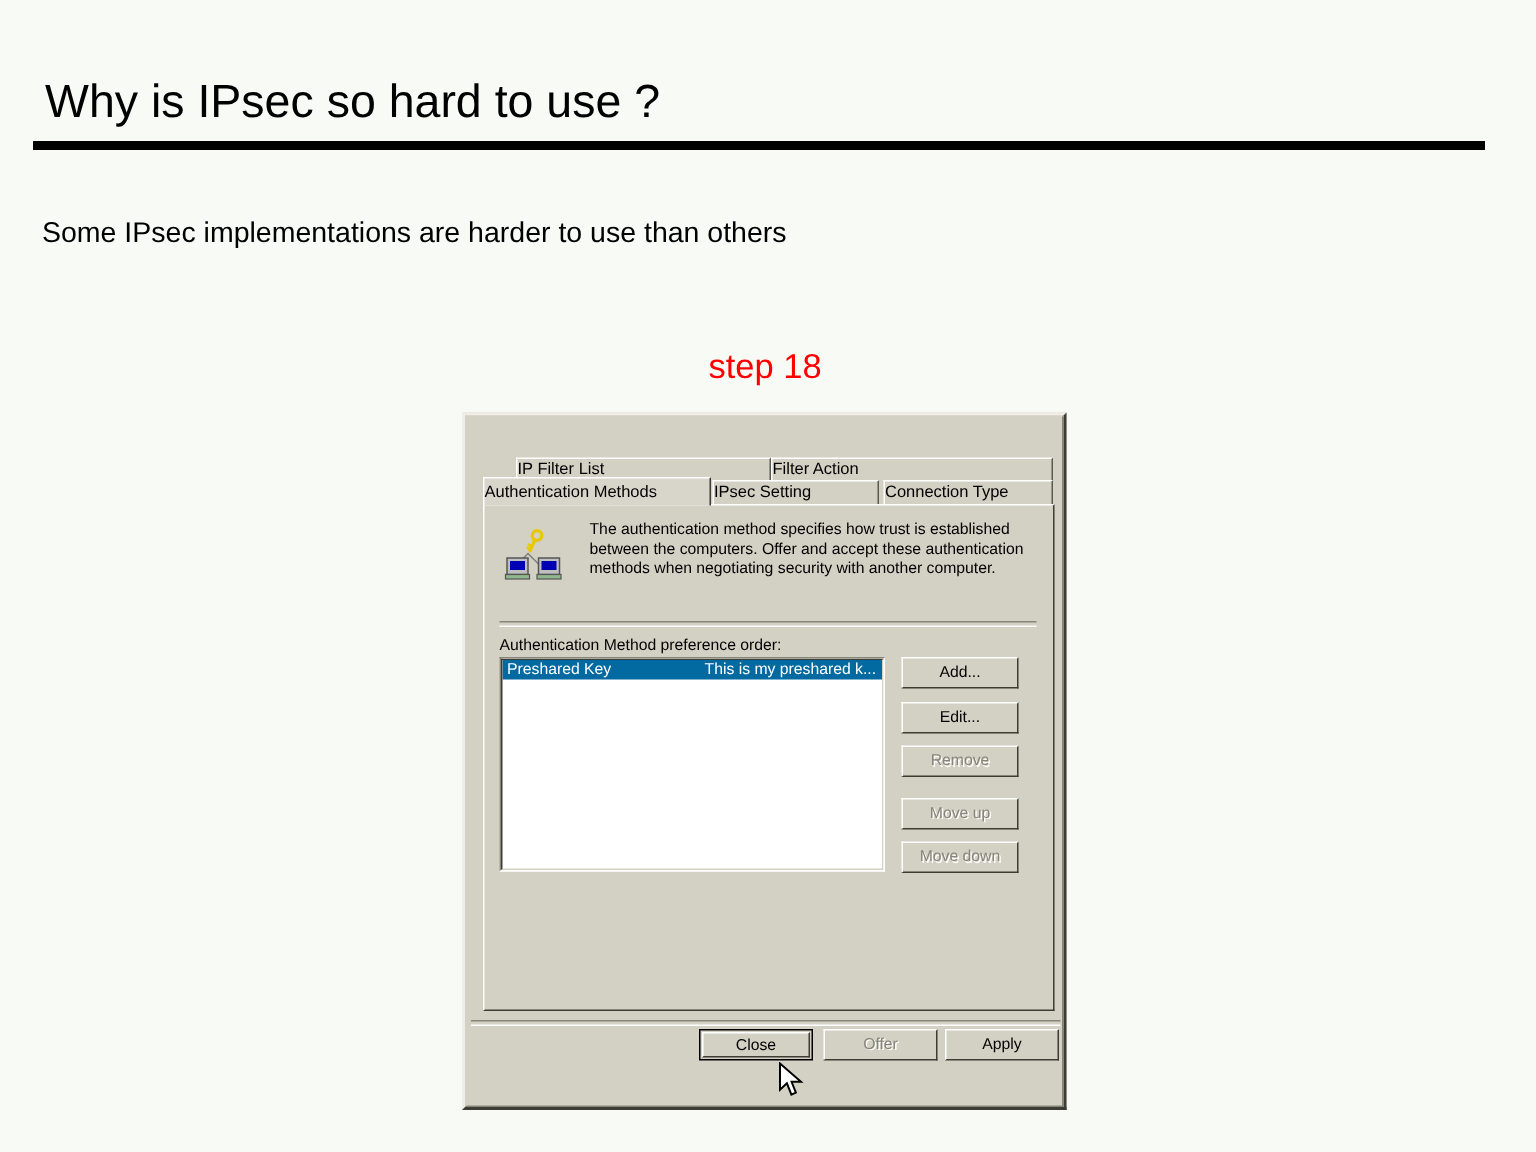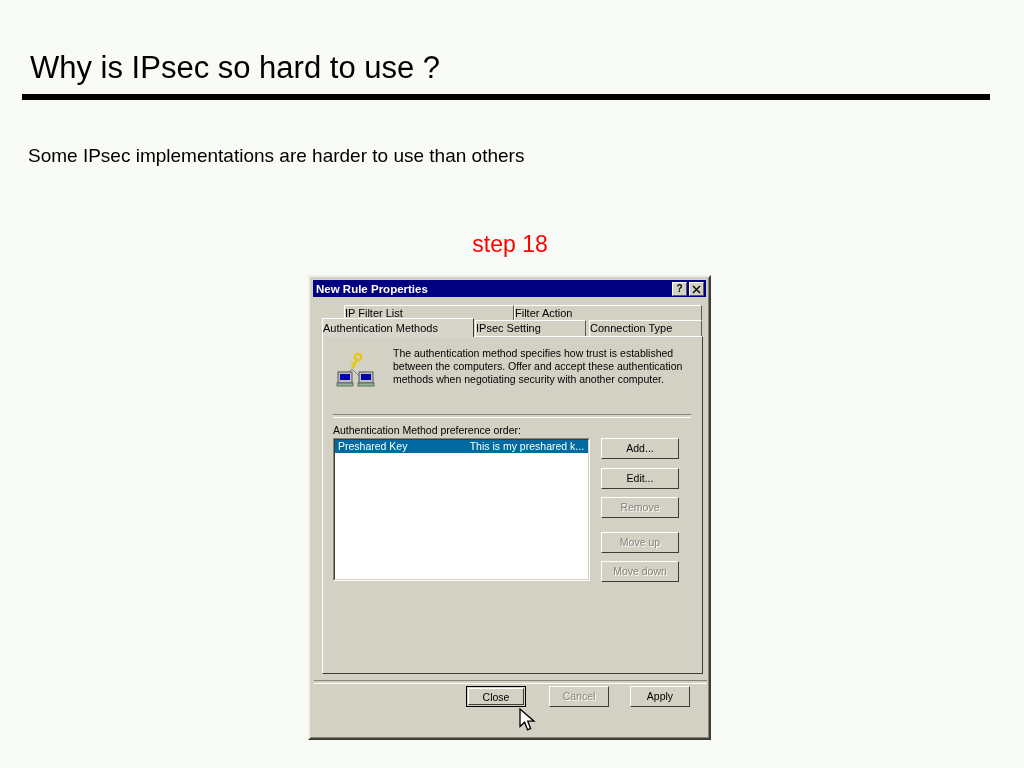--- a/index.html
+++ b/index.html
@@ -309,21 +309,21 @@
     left: 3px;
     top: 402px;
     width: 393px;
     height: 2px;
     border-top: 1px solid #86857a;
     border-bottom: 1px solid #ffffff;
   }
   .foot-btn {
     position: absolute;
     top: 408px;
-    width: 60px;
+    width: 76px;
     height: 21px;
     background: #d3d0c4;
     border-top: 1px solid #ffffff;
     border-left: 1px solid #ffffff;
     border-right: 1px solid #3d3d34;
     border-bottom: 1px solid #3d3d34;
     box-sizing: border-box;
     font-size: 10.5px;
     line-height: 19px;
     text-align: center;
@@ -366,31 +366,20 @@
 <div id="slide">
 
   <div id="slide-title">Why is IPsec so hard to use ?</div>
   <div id="title-rule"></div>
   <div id="slide-bullet">Some IPsec implementations are harder to use than others</div>
   <div id="step-label">step 18</div>
 
   <div id="dialog">
     <div id="dialog-inner">
 
-      <div id="titlebar">
-        <div id="titlebar-text">New Rule Properties</div>
-        <div class="tb-btn">
-          <span>?</span>
-        </div>
-        <div class="tb-btn">
-          <svg width="9" height="9" viewBox="0 0 9 9">
-            <path d="M1 1 L8 8 M8 1 L1 8" stroke="#000" stroke-width="1.4" fill="none"></path>
-          </svg>
-        </div>
-      </div>
 
       <div id="tabrow-top">
         <div class="tab" style="left:22px; width:170px;">IP Filter List</div>
         <div class="tab" style="left:192px; width:188px;">Filter Action</div>
       </div>
 
       <div id="tabrow-bottom">
         <div class="tab selected" style="left:0px; width:152px;">Authentication Methods</div>
         <div class="tab" style="left:153px; width:111px;">IPsec Setting</div>
         <div class="tab" style="left:267px; width:113px;">Connection Type</div>
@@ -437,21 +426,21 @@
         <div id="btn-remove" class="side-btn disabled">Remove</div>
         <div id="btn-moveup" class="side-btn disabled">Move up</div>
         <div id="btn-movedown" class="side-btn disabled">Move down</div>
       </div>
 
       <div id="footer-sep"></div>
 
       <div id="btn-close" class="foot-btn default">
         <div class="inner">Close</div>
       </div>
-      <div id="btn-cancel" class="foot-btn disabled">Cancel</div>
+      <div id="btn-cancel" class="foot-btn disabled">Offer</div>
       <div id="btn-apply" class="foot-btn">Apply</div>
 
     </div>
   </div>
 
   <svg id="cursor" viewBox="0 0 18 26">
     <path d="M1 1 L1 18.5 L5.6 14.2 L8.6 21.8 L11.6 20.4 L8.7 13.2 L15 13.2 Z" fill="#ffffff" stroke="#000000" stroke-width="1.3" stroke-linejoin="miter"></path>
   </svg>
 
 </div>

